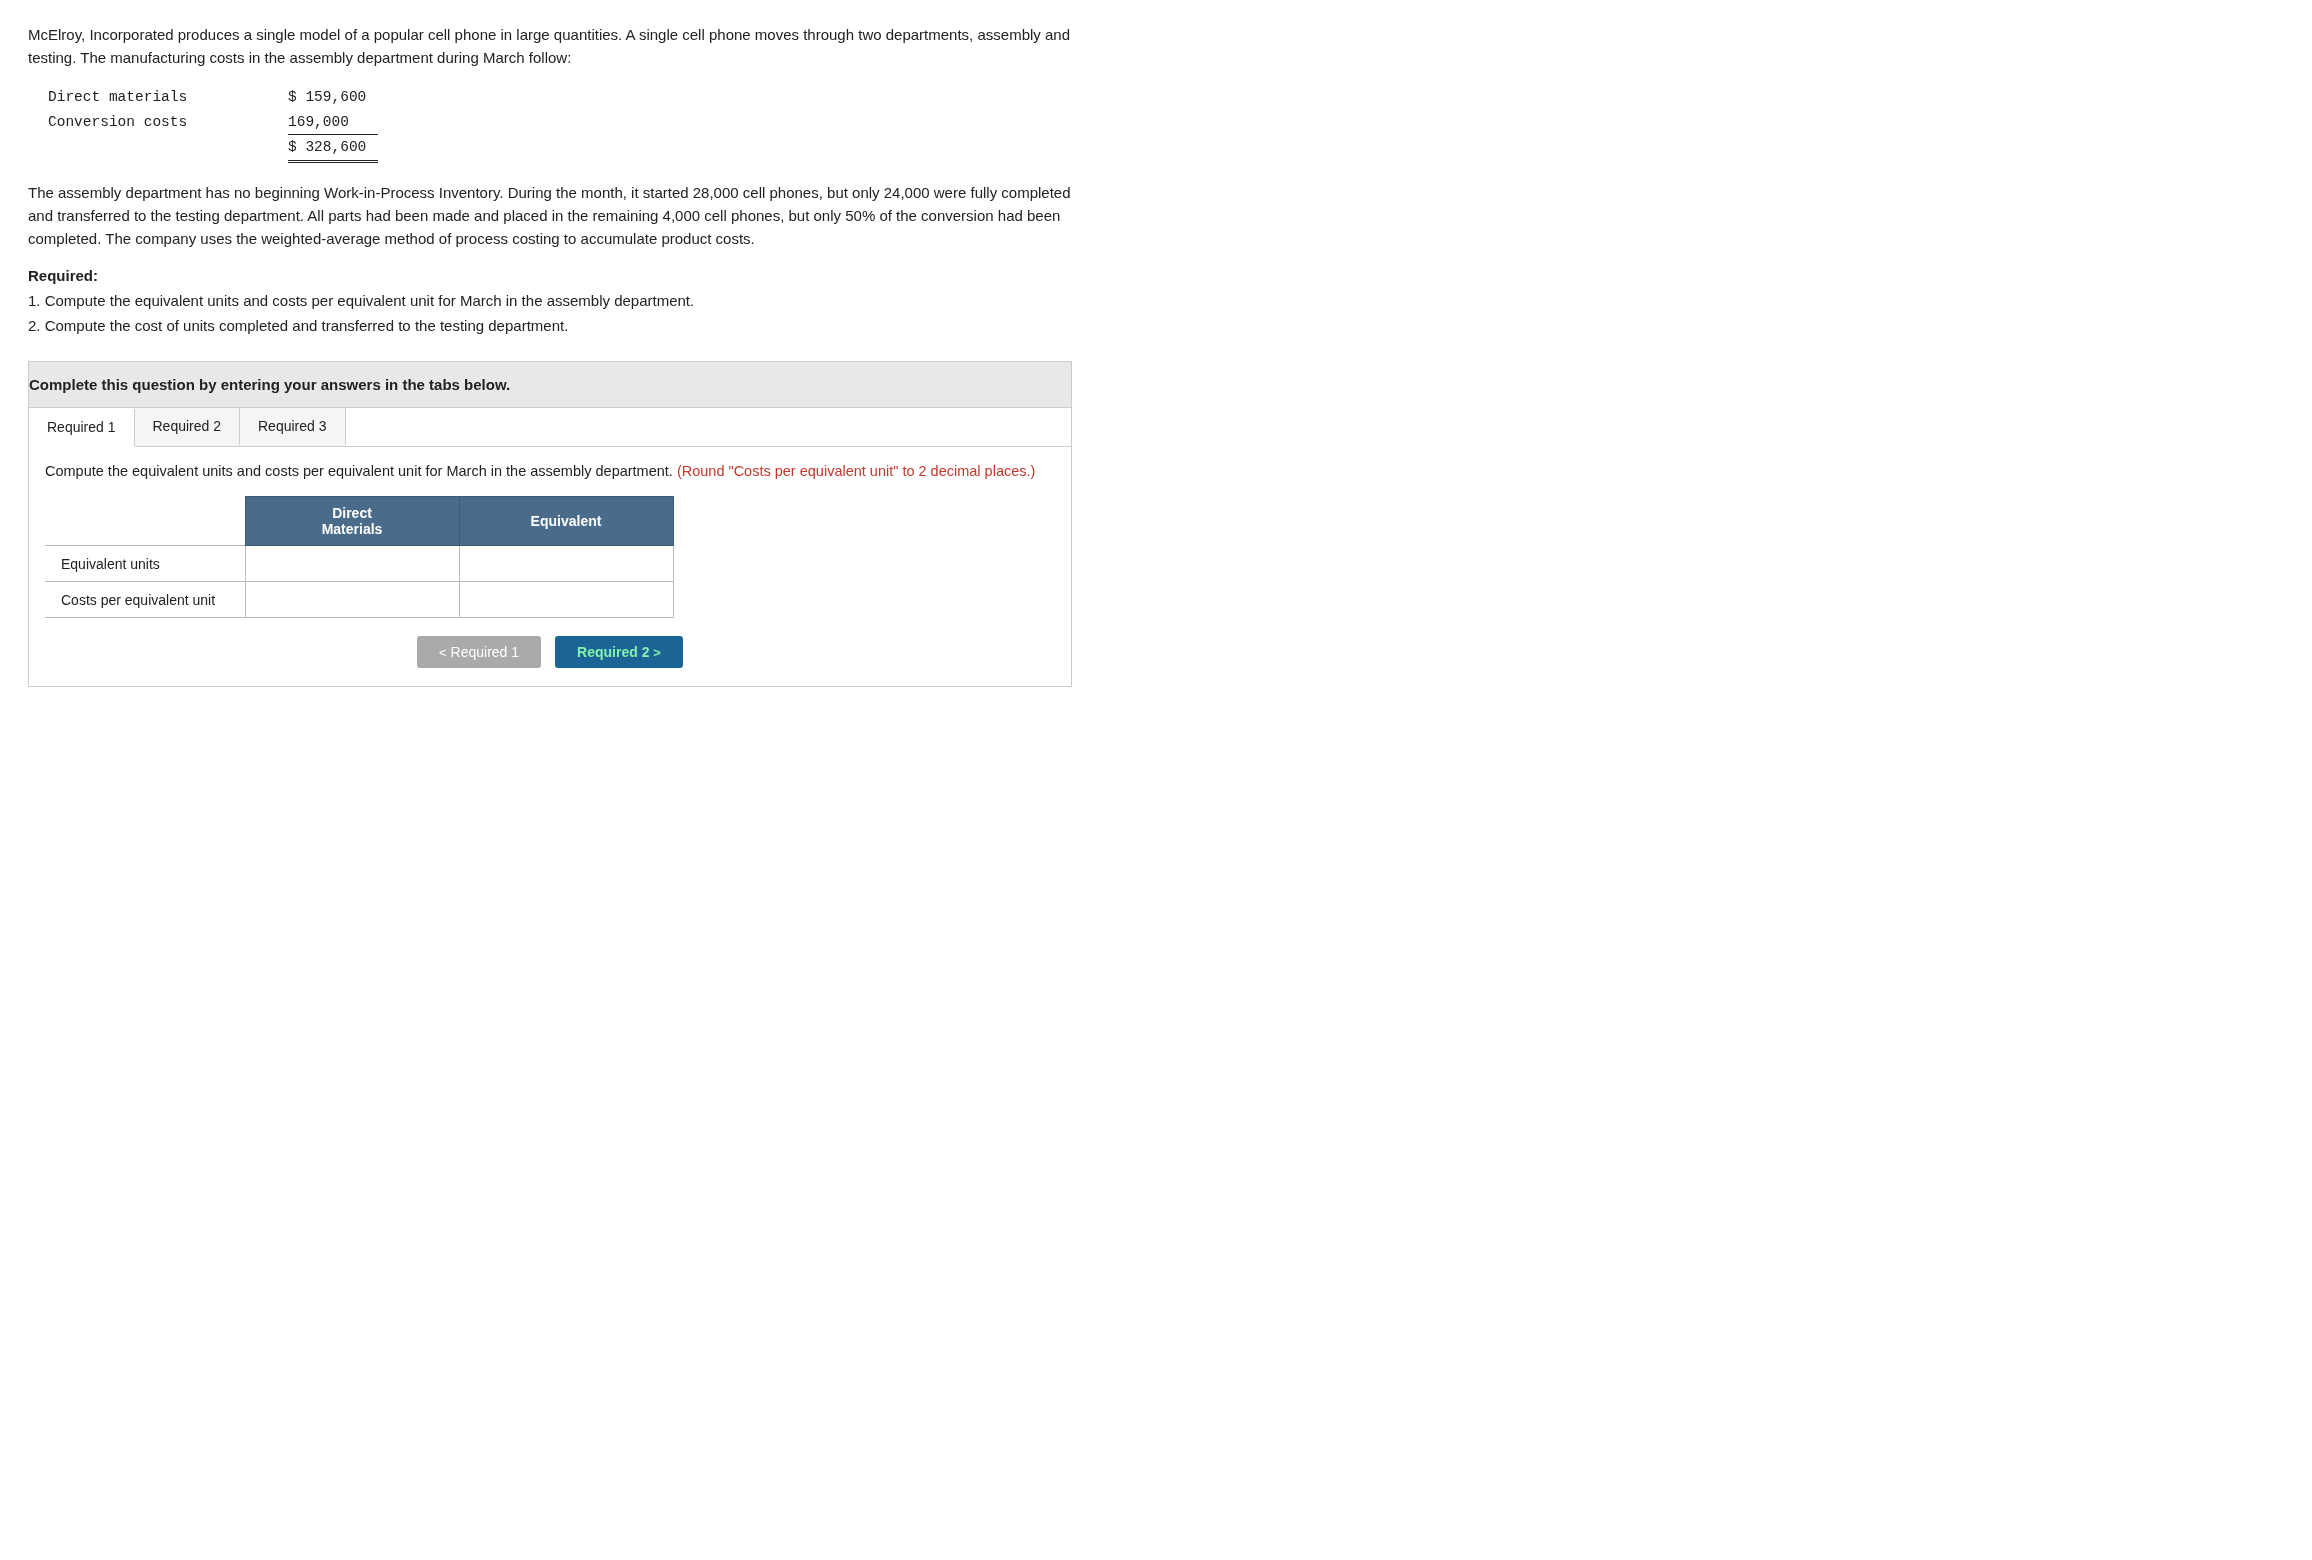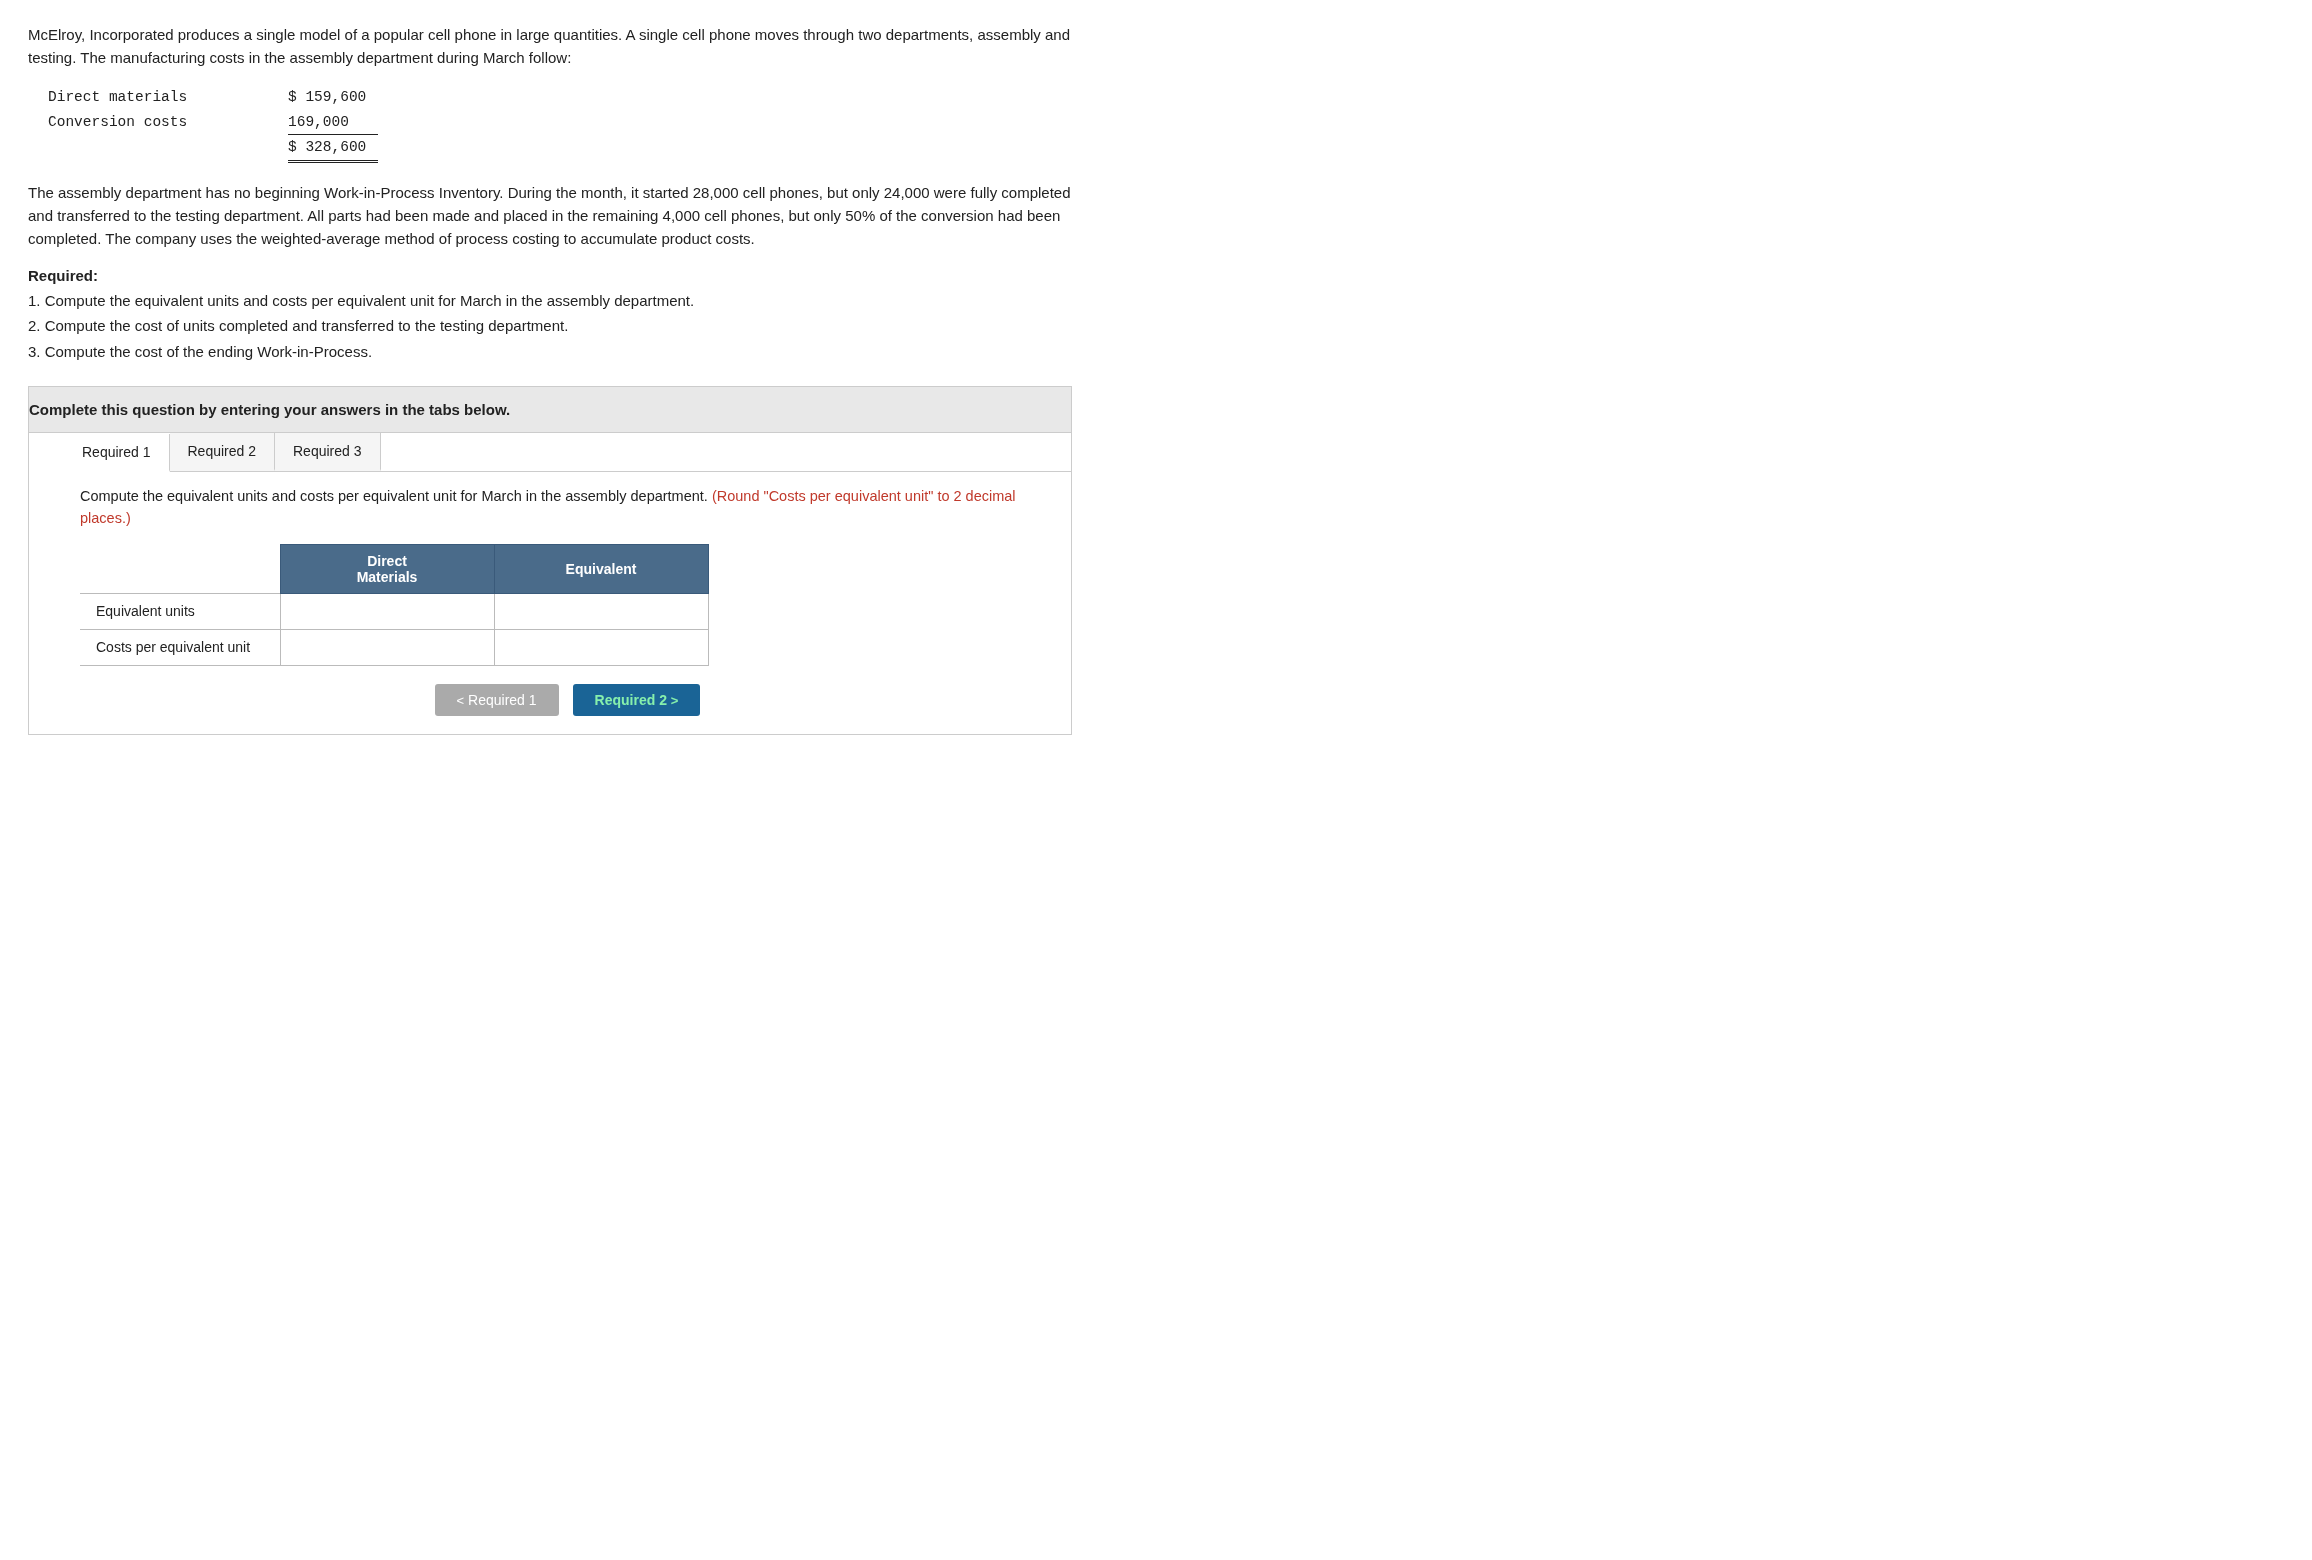--- a/index.html
+++ b/index.html
@@ -70,21 +70,20 @@
       font-weight: bold;
       font-size: 15px;
       margin-bottom: 0;
       border: 1px solid #ccc;
     }
 
     .tabs-container {
       border: 1px solid #ccc;
       border-top: none;
       margin-bottom: 16px;
-      padding-left: 35px;
     }
 
     .tabs-row {
       display: flex;
       border-bottom: 1px solid #ccc;
       background: #fff;
     }
 
     .tab {
       padding: 10px 18px;
@@ -215,21 +214,20 @@
     <span class="value">$ 328,600</span>
   </div>
 </div>
 
 <p class="body-text">The assembly department has no beginning Work-in-Process Inventory. During the month, it started 28,000 cell phones, but only 24,000 were fully completed and transferred to the testing department. All parts had been made and placed in the remaining 4,000 cell phones, but only 50% of the conversion had been completed. The company uses the weighted-average method of process costing to accumulate product costs.</p>
 
 <p class="required-header">Required:</p>
 <div class="required-list">
   <div>1. Compute the equivalent units and costs per equivalent unit for March in the assembly department.</div>
   <div>2. Compute the cost of units completed and transferred to the testing department.</div>
-  <div>3. Compute the cost of the ending Work-in-Process.</div>
 </div>
 
 <div class="instruction-box">
   <span>Complete this question by entering your answers in the tabs below.</span>
 </div>
 
 <div class="tabs-container">
   <div class="tabs-row">
     <div class="tab active">Required 1</div>
     <div class="tab">Required 2</div>

